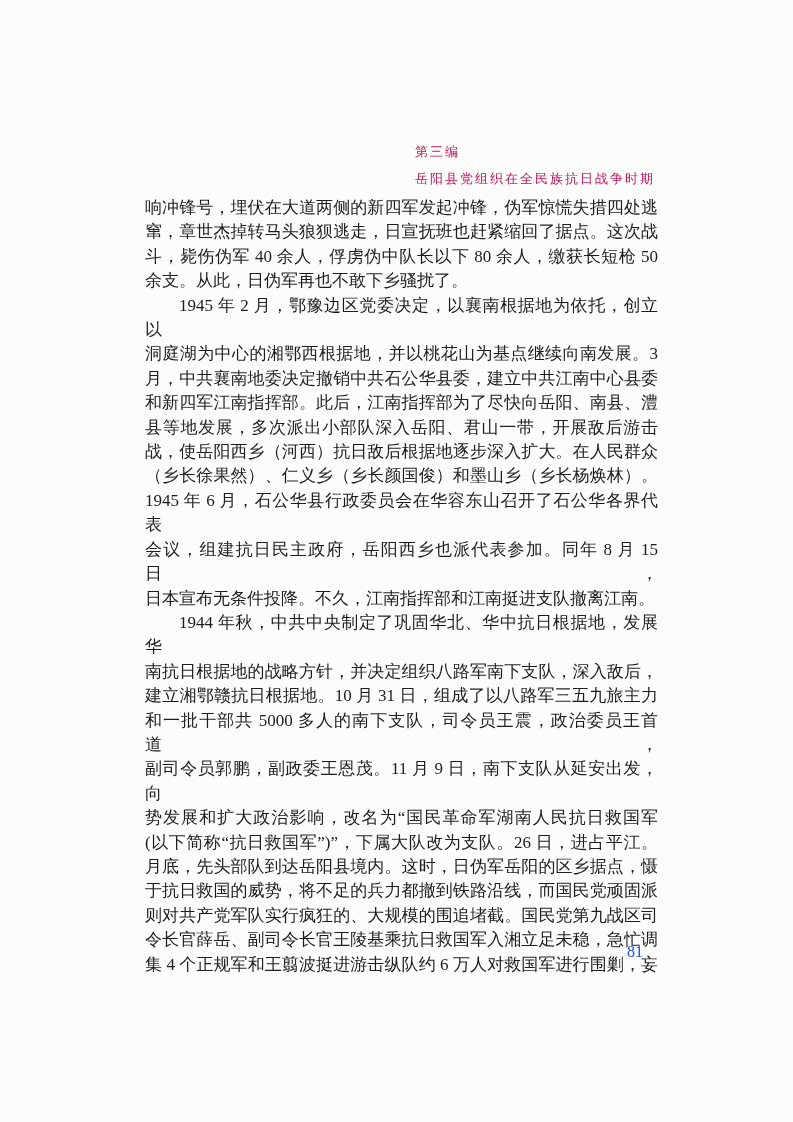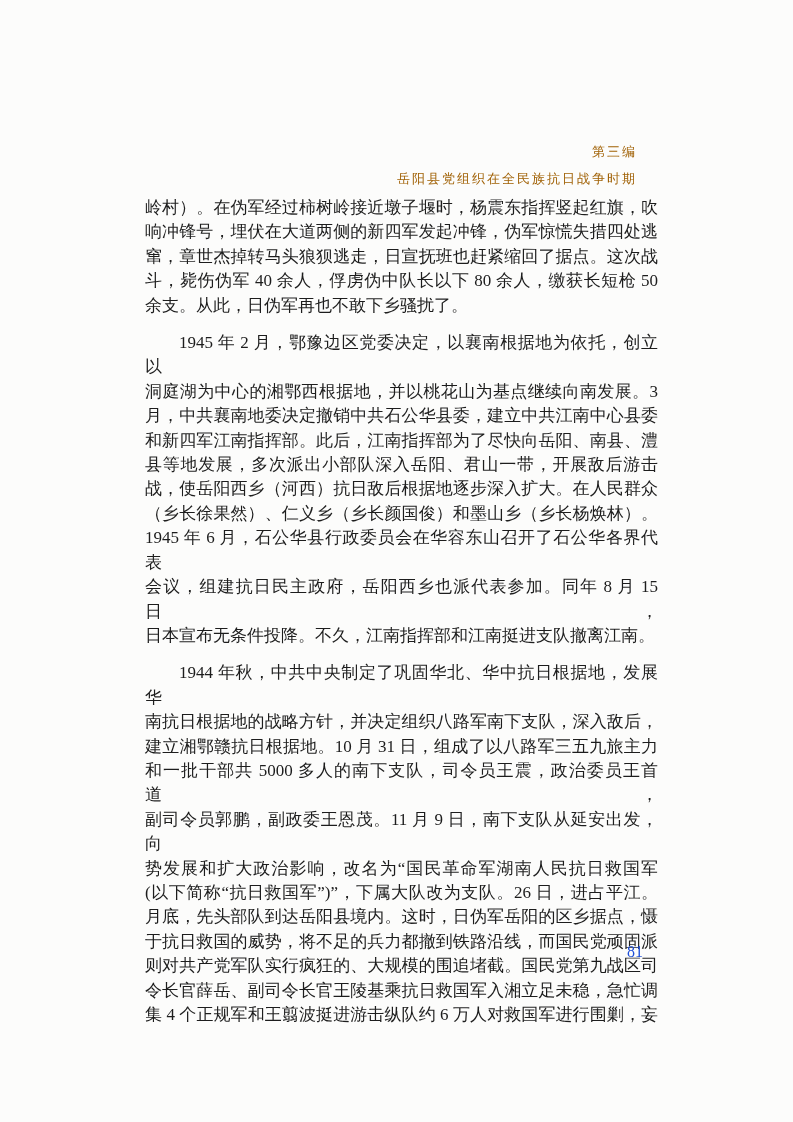--- a/index.html
+++ b/index.html
@@ -11,23 +11,22 @@
     margin: 0 auto;
     background: #fcfcfb;
     font-family: "Liberation Serif", "DejaVu Serif", serif;
     color: #1d1d1d;
     overflow: hidden;
     box-shadow: 0 0 4px rgba(0,0,0,.15);
   }
   .running-head {
     position: absolute;
     top: 138px;
-    right: 156px;
-    text-align: right;
-    color: #a16207;
+    right: 138px;
+    color: #be185d;
   }
   .rh-line {
     font-size: 13px;
     line-height: 27px;
     letter-spacing: 2px;
   }
   .body-text {
     position: absolute;
     left: 145px;
     top: 196px;
@@ -38,42 +37,40 @@
   .line {
     text-align: justify;
     text-align-last: justify;
     min-height: 24.4px;
   }
   .line.para-end {
     text-align-last: left;
   }
   .line.indent {
     text-indent: 2em;
-    margin-top: 13px;
   }
   .page-number {
     position: absolute;
     top: 943px;
     right: 150px;
     font-size: 16px;
     color: #1d4ed8;
   }
 </style>
 </head>
 <body>
 
 <div class="page">
 
   <div class="running-head">
     <div class="rh-line">第三编</div>
     <div class="rh-line">岳阳县党组织在全民族抗日战争时期</div>
   </div>
 
   <div class="body-text" id="body-text">
-      <div class="line">岭村）。在伪军经过柿树岭接近墩子堰时，杨震东指挥竖起红旗，吹</div>
       <div class="line">响冲锋号，埋伏在大道两侧的新四军发起冲锋，伪军惊慌失措四处逃</div>
       <div class="line">窜，章世杰掉转马头狼狈逃走，日宣抚班也赶紧缩回了据点。这次战</div>
       <div class="line">斗，毙伤伪军 40 余人，俘虏伪中队长以下 80 余人，缴获长短枪 50</div>
       <div class="line para-end">余支。从此，日伪军再也不敢下乡骚扰了。</div>
       <div class="line indent">1945 年 2 月，鄂豫边区党委决定，以襄南根据地为依托，创立以</div>
       <div class="line">洞庭湖为中心的湘鄂西根据地，并以桃花山为基点继续向南发展。3</div>
       <div class="line">月，中共襄南地委决定撤销中共石公华县委，建立中共江南中心县委</div>
       <div class="line">和新四军江南指挥部。此后，江南指挥部为了尽快向岳阳、南县、澧</div>
       <div class="line">县等地发展，多次派出小部队深入岳阳、君山一带，开展敌后游击</div>
       <div class="line">战，使岳阳西乡（河西）抗日敌后根据地逐步深入扩大。在人民群众</div>

